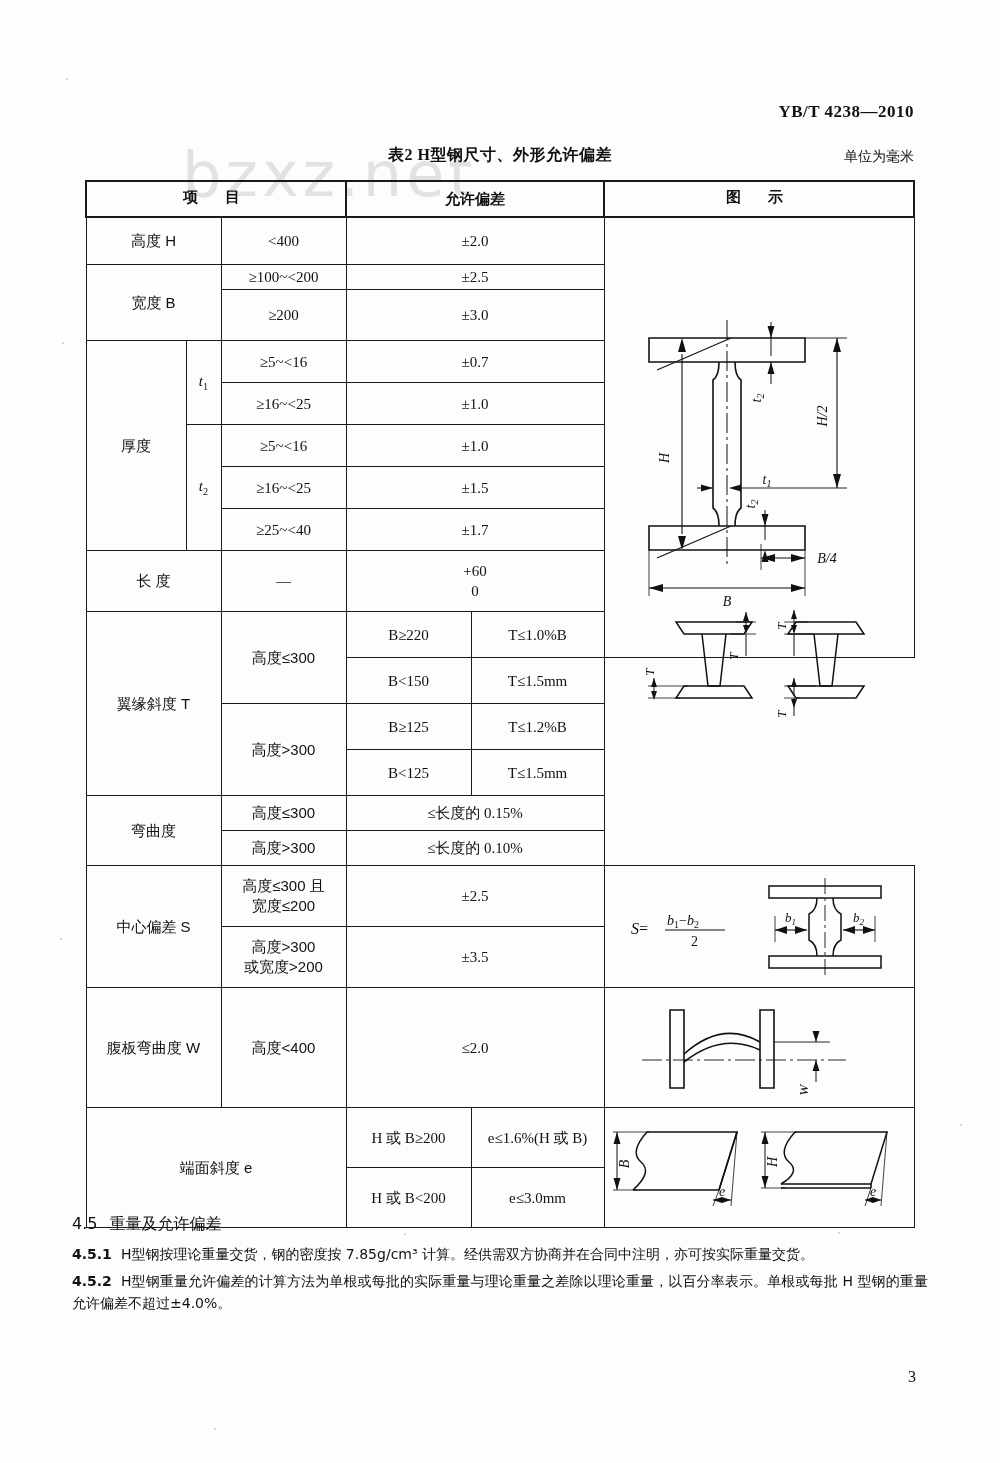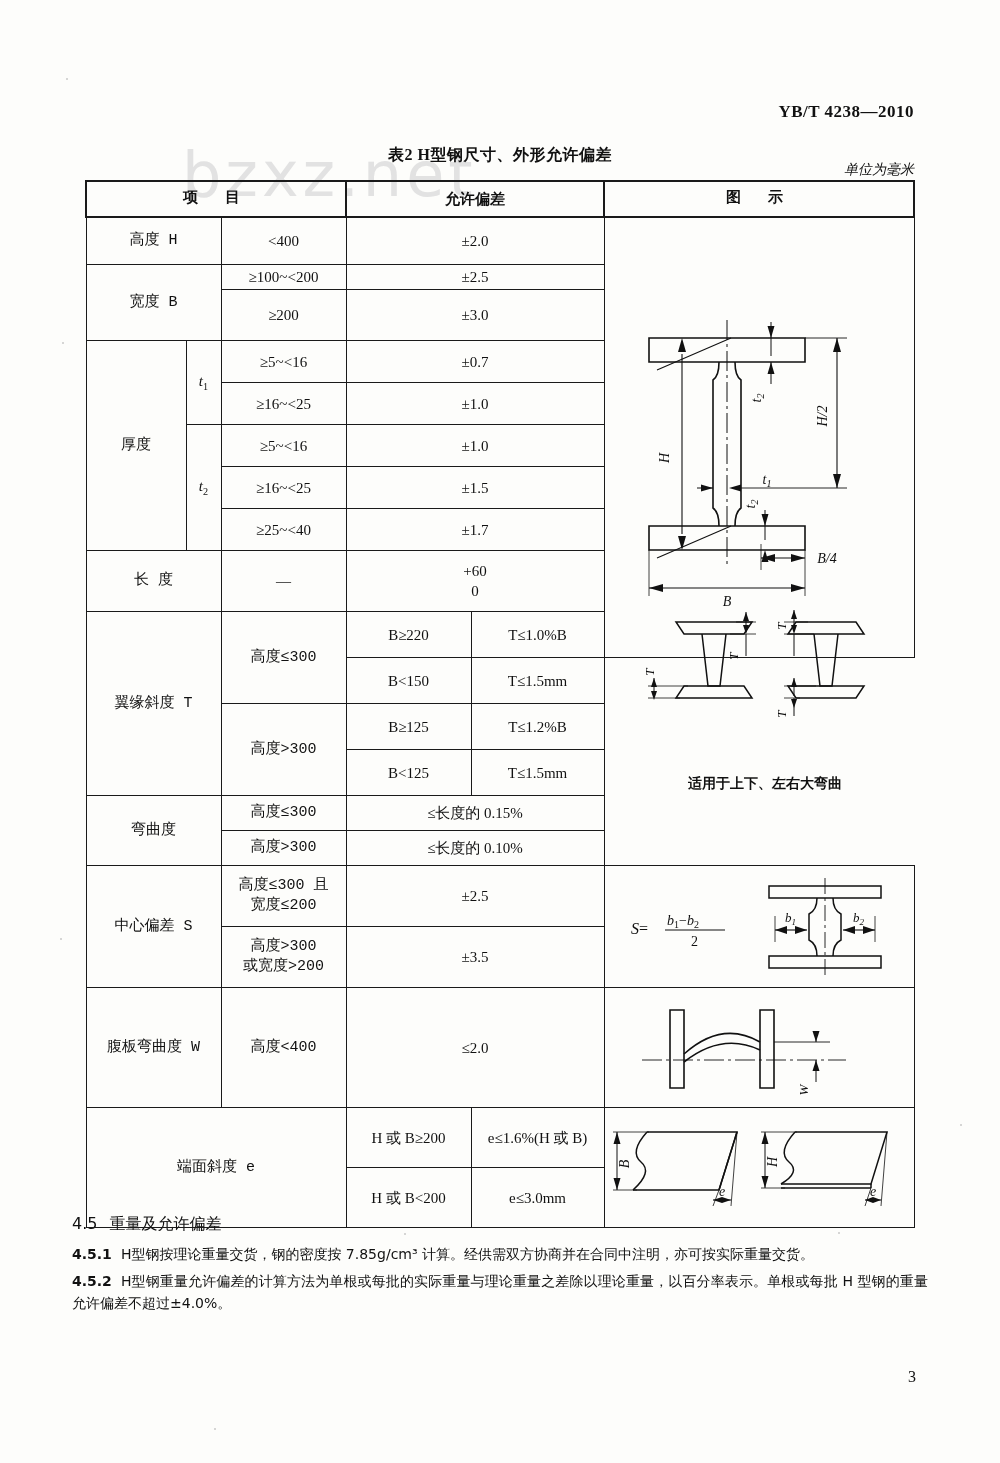--- a/index.html
+++ b/index.html
@@ -32,24 +32,23 @@
     margin-left:24px;
   }
   .tbl-title{
     position:absolute;left:0;right:0;top:145px;
     text-align:center;
     font-weight:bold;font-size:16px;
     letter-spacing:.5px;
     z-index:2;
   }
   .tbl-unit{
-    position:absolute;right:86px;top:161px;
+    position:absolute;right:86px;top:148px;
     font-size:14px;
     z-index:2;
-    font-style:italic;
   }
 
   
   table.main{
     position:absolute;left:85px;top:180px;
     width:828px;
     border-collapse:collapse;
     table-layout:fixed;
     background:transparent;
     z-index:1;
@@ -58,21 +57,21 @@
     border:1px solid #1a1a1a;
     text-align:center;
     vertical-align:middle;
     font-size:15px;
     font-weight:normal;
     padding:2px 3px;
     line-height:1.35;
   }
   table.main th{font-weight:bold;}
   .outer{border-width:2px !important;}
-  td.han{font-family:Liberation Mono, monospace;font-size:15px;font-weight:bold;}
+  td.han{font-family:Liberation Sans, sans-serif;font-size:15px;font-weight:bold;}
   .sp{letter-spacing:9px;padding-left:9px;font-family:Liberation Mono, monospace;}
   i,.it{font-family:"Liberation Serif",serif;font-style:italic;}
   sub{font-size:.68em;}
 
   
   td.dia{padding:0;position:relative;}
   .dwrap{position:relative;width:100%;height:100%;display:flex;align-items:center;justify-content:center;}
   svg{display:block;}
   .note{font-family:"DejaVu Sans","Liberation Sans",sans-serif;font-size:14px;font-weight:bold;}
 
@@ -439,21 +438,20 @@
       </g>
       <g font-family="Liberation Serif, serif" font-size="13" font-style="italic" fill="#111">
         <text x="120" y="56" transform="rotate(-90 120 56)" text-anchor="middle">T</text>
         <text x="36" y="72" transform="rotate(-90 36 72)" text-anchor="middle">T</text>
         <text x="168" y="26" transform="rotate(-90 168 26)" text-anchor="middle">T</text>
         <text x="168" y="114" transform="rotate(-90 168 114)" text-anchor="middle">T</text>
       </g>
     </svg>
   </div>
 
-  <div style="position:absolute;left:618px;top:775px;width:294px;height:30px;z-index:3;text-align:center;pointer-events:none;" class="note">适用于上下、左右大弯曲</div>
 
   <div class="sec" style="top:1214px;">
     <h4>
       <span class="nb">4.5</span><span>重量及允许偏差</span>
     </h4>
     <p>
       <span class="nb">4.5.1</span><span>H型钢按理论重量交货，钢的密度按 7.85g/cm³ 计算。经供需双方协商并在合同中注明，亦可按实际重量交货。</span>
     </p>
     <p>
       <span class="nb">4.5.2</span><span>H型钢重量允许偏差的计算方法为单根或每批的实际重量与理论重量之差除以理论重量，以百分率表示。单根或每批 H 型钢的重量允许偏差不超过±4.0%。</span>

